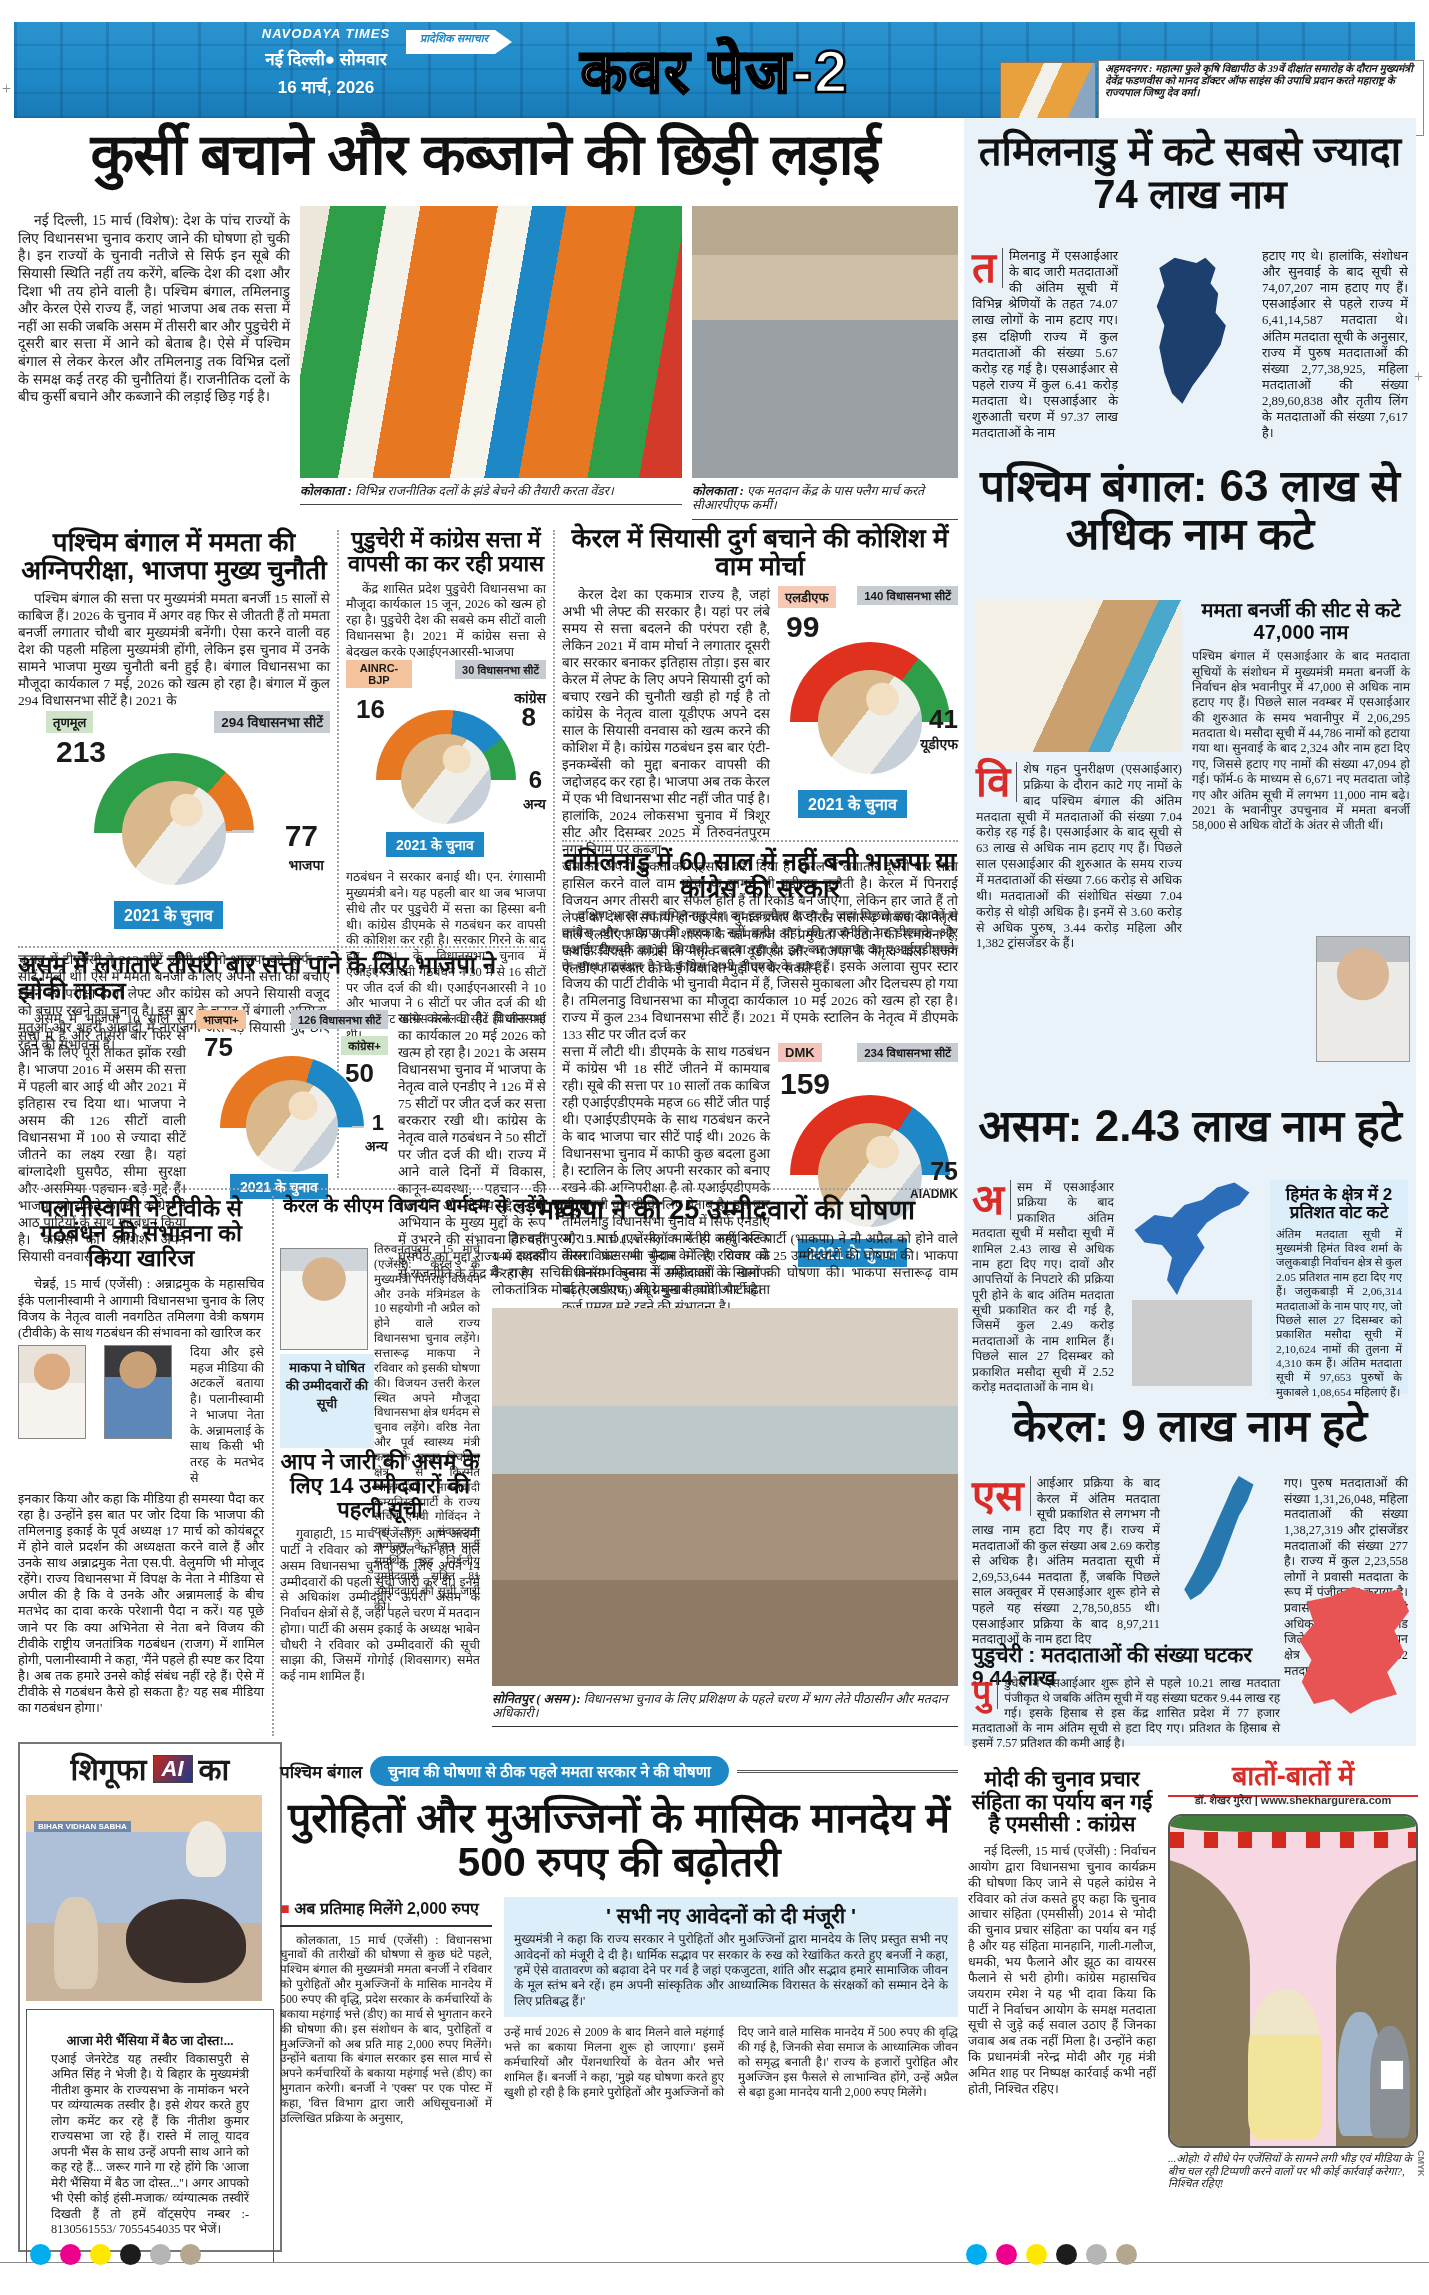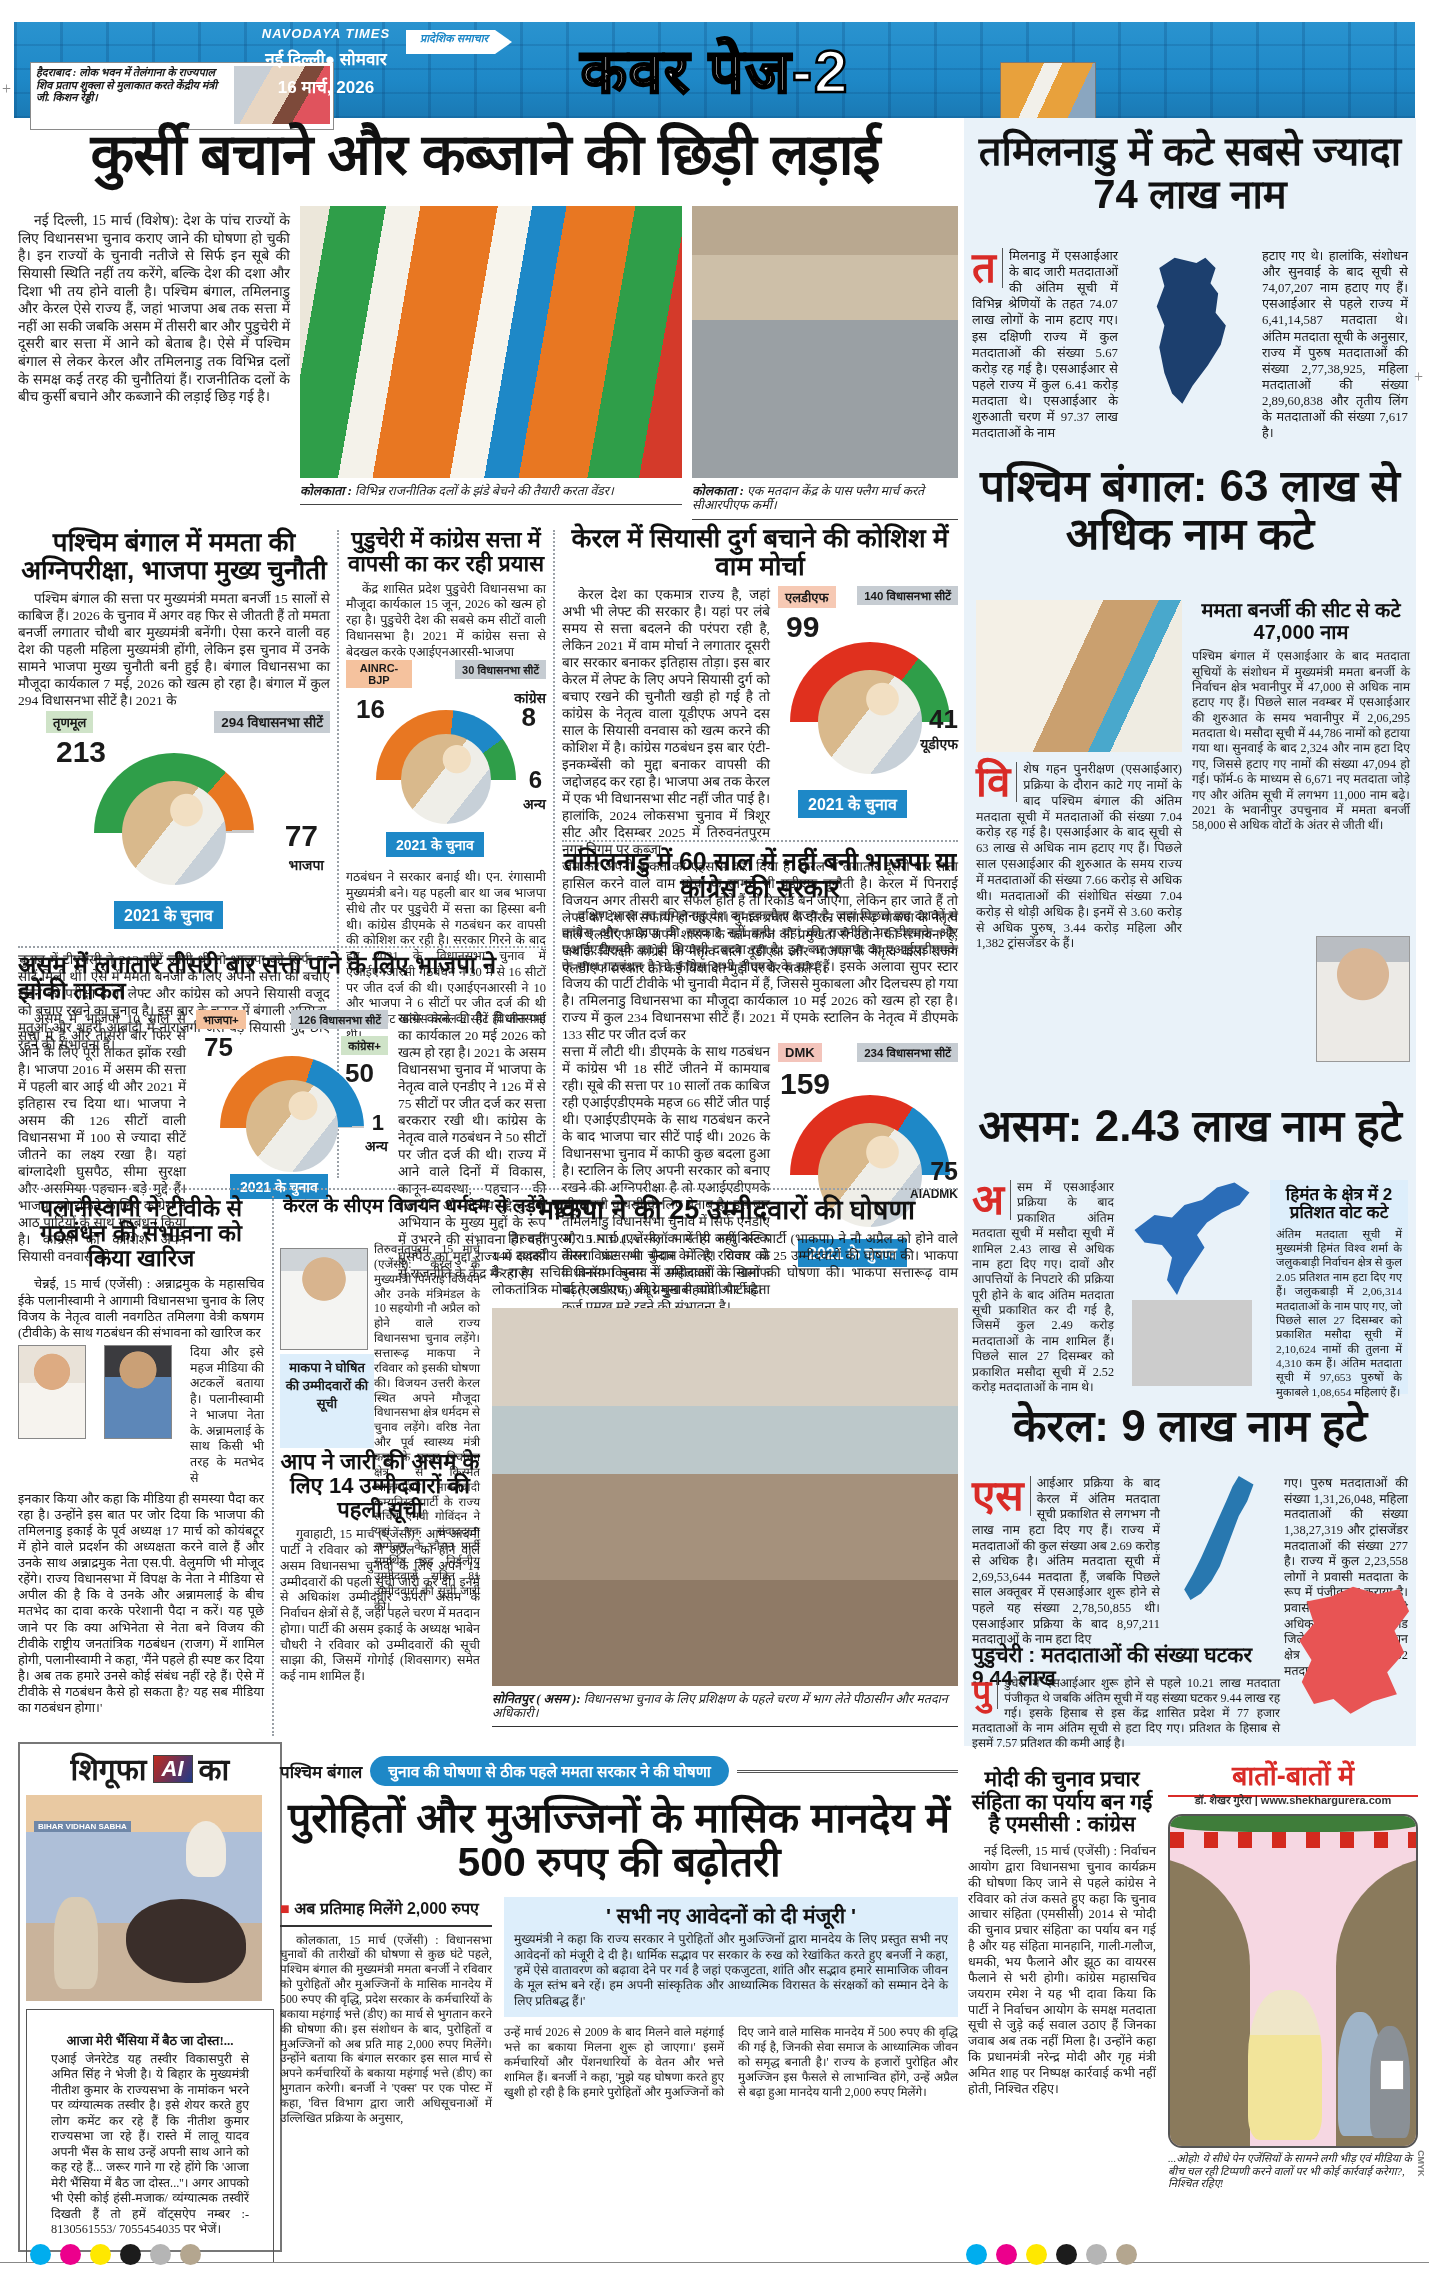--- a/index.html
+++ b/index.html
@@ -33,40 +33,39 @@
 </head>
 <body>
 
 <div id="page">
 
   <div class="abs" style="left:14px;top:22px;width:1401px;height:96px;
        background:
         repeating-linear-gradient(90deg,rgba(8,60,110,.22) 0 3px,rgba(0,0,0,0) 3px 46px),
         repeating-linear-gradient(0deg,rgba(8,60,110,.18) 0 2px,rgba(0,0,0,0) 2px 24px),
         linear-gradient(180deg,#2a93cf,#1e88c7 60%,#1a79b4)">
-    <div class="abs" style="left:16px;top:40px;width:302px;height:66px;background:#fff;border:1px solid #8a8a8a;display:flex">
-      <div class="cap" style="flex:1;padding:3px 5px;font-size:11px;font-weight:bold">
-        <b>हैदराबाद :</b>
-        <span>लोक भवन में तेलंगाना के राज्यपाल शिव प्रताप शुक्ला से मुलाकात करते केंद्रीय मंत्री जी. किशन रेड्डी।</span>
-      </div>
-      <div class="ph" style="width:96px;height:58px;margin:3px;background:linear-gradient(120deg,#c8cfd6 0 30%,#e8d6c2 30% 55%,#7d4a3a 55% 70%,#e0535d 70% 100%)"></div>
-    </div>
     <div class="abs" style="left:222px;top:4px;width:180px;text-align:center;color:#fff;font-family:'Liberation Sans',sans-serif">
       <div style="font-style:italic;font-weight:800;font-size:13px;letter-spacing:1px">NAVODAYA TIMES</div>
       <div style="font-weight:800;font-size:17px;margin-top:6px">नई दिल्ली● सोमवार</div>
       <div style="font-weight:800;font-size:17px;margin-top:5px">16 मार्च, 2026</div>
     </div>
     <div class="abs" style="left:392px;top:8px;width:96px;height:24px;background:#fff;clip-path:polygon(0 0,84% 0,100% 50%,84% 100%,0 100%);
                 color:#1e88c7;font:italic 800 11px 'Liberation Sans',sans-serif;display:flex;align-items:flex-start;justify-content:center;padding-right:10px">
       <span>प्रादेशिक समाचार</span>
     </div>
     <div class="abs" style="left:446px;top:6px;width:510px;text-align:center;font:800 60px 'Liberation Sans',sans-serif;color:#fff;
                 -webkit-text-stroke:2.5px #000;letter-spacing:2px">कवर पेज-2</div>
     <div class="ph abs" style="left:986px;top:40px;width:94px;height:62px;border:1px solid #777;
                 background:linear-gradient(115deg,#e8a13c 0 35%,#f2f0ea 35% 50%,#e8a13c 50% 75%,#8aa6c0 75% 100%)"></div>
+    <div class="abs" style="left:1084px;top:38px;width:312px;height:70px;background:#fff;border:1px solid #8a8a8a;padding:2px 6px">
+      <div class="cap" style="font-size:10.5px;font-weight:bold">
+        <b>अहमदनगर :</b>
+        <span>महात्मा फुले कृषि विद्यापीठ के 39वें दीक्षांत समारोह के दौरान मुख्यमंत्री देवेंद्र फडणवीस को मानद डॉक्टर ऑफ साइंस की उपाधि प्रदान करते महाराष्ट्र के राज्यपाल जिष्णु देव वर्मा।</span>
+      </div>
+    </div>
   </div>
 
   <h1 class="h abs" style="left:20px;top:124px;width:930px;font-size:57px;letter-spacing:-1px">कुर्सी बचाने और कब्जाने की छिड़ी लड़ाई</h1>
 
   <div class="b abs" style="left:18px;top:212px;width:272px;height:300px;font-size:14px">
     <p>नई दिल्ली, 15 मार्च (विशेष): देश के पांच राज्यों के लिए विधानसभा चुनाव कराए जाने की घोषणा हो चुकी है। इन राज्यों के चुनावी नतीजे से सिर्फ इन सूबे की सियासी स्थिति नहीं तय करेंगे, बल्कि देश की दशा और दिशा भी तय होने वाली है। पश्चिम बंगाल, तमिलनाडु और केरल ऐसे राज्य हैं, जहां भाजपा अब तक सत्ता में नहीं आ सकी जबकि असम में तीसरी बार और पुडुचेरी में दूसरी बार सत्ता में आने को बेताब है। ऐसे में पश्चिम बंगाल से लेकर केरल और तमिलनाडु तक विभिन्न दलों के समक्ष कई तरह की चुनौतियां हैं। राजनीतिक दलों के बीच कुर्सी बचाने और कब्जाने की लड़ाई छिड़ गई है।</p>
   </div>
   <div class="ph abs" style="left:300px;top:206px;width:382px;height:272px;
               background:linear-gradient(100deg,#ece7da 0 7%,#2f9e49 7% 20%,#f4f2ea 20% 28%,#e87722 28% 46%,#f7f4ec 46% 54%,#1e88c7 54% 62%,#e87722 62% 78%,#2f9e49 78% 90%,#d43a2a 90% 100%)"></div>
   <div class="cap abs" style="left:300px;top:484px;width:382px;border-bottom:1px solid #444;padding-bottom:6px">

